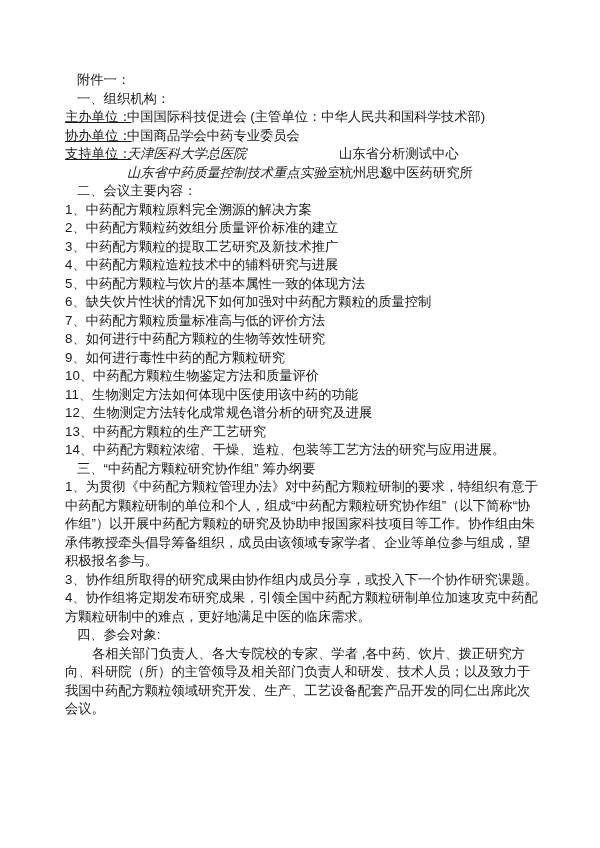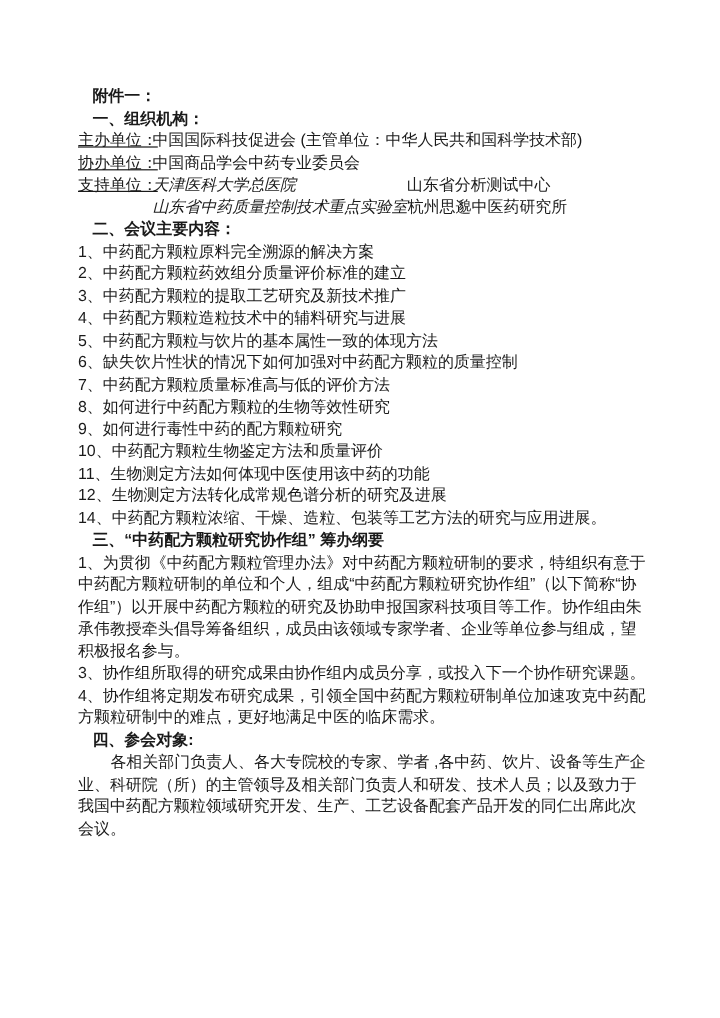--- a/index.html
+++ b/index.html
@@ -5,21 +5,21 @@
   html,body{margin:0;padding:0;}
   body{
     width:600px;height:848px;position:relative;background:#ffffff;
     font-family:"Liberation Sans",sans-serif;color:#1a1a1a;
     overflow:hidden;
   }
   .doc{
     position:absolute;left:65px;top:71px;width:478px;
     font-size:13.3px;line-height:18.5px;
   }
-  .heading{font-weight:bold;padding-left:12px;}
+  .heading{font-weight:normal;padding-left:12px;}
   .line{white-space:nowrap;}
   .org-label{display:inline-block;width:62px;text-decoration:underline;}
   .org-col0{display:inline-block;min-width:212px;white-space:nowrap;font-style:italic;}
   .org-col1{display:inline-block;white-space:nowrap;text-align:right;}
   .agenda-item{white-space:nowrap;}
   .para{margin:0;white-space:normal;}
   .indent-first{text-indent:27px;}
 </style>
 </head>
 <body>
@@ -43,28 +43,29 @@
       <div class="line agenda-item">3、中药配方颗粒的提取工艺研究及新技术推广</div>
       <div class="line agenda-item">4、中药配方颗粒造粒技术中的辅料研究与进展</div>
       <div class="line agenda-item">5、中药配方颗粒与饮片的基本属性一致的体现方法</div>
       <div class="line agenda-item">6、缺失饮片性状的情况下如何加强对中药配方颗粒的质量控制</div>
       <div class="line agenda-item">7、中药配方颗粒质量标准高与低的评价方法</div>
       <div class="line agenda-item">8、如何进行中药配方颗粒的生物等效性研究</div>
       <div class="line agenda-item">9、如何进行毒性中药的配方颗粒研究</div>
       <div class="line agenda-item">10、中药配方颗粒生物鉴定方法和质量评价</div>
       <div class="line agenda-item">11、生物测定方法如何体现中医使用该中药的功能</div>
       <div class="line agenda-item">12、生物测定方法转化成常规色谱分析的研究及进展</div>
+      <div class="line agenda-item">13、中药配方颗粒的生产工艺研究</div>
       <div class="line agenda-item">14、中药配方颗粒浓缩、干燥、造粒、包装等工艺方法的研究与应用进展。</div>
     </div>
 
   <div class="line heading">三、“中药配方颗粒研究协作组” 筹办纲要</div>
   <div>
       <div class="para">1、为贯彻《中药配方颗粒管理办法》对中药配方颗粒研制的要求，特组织有意于中药配方颗粒研制的单位和个人，组成“中药配方颗粒研究协作组”（以下简称“协作组”）以开展中药配方颗粒的研究及协助申报国家科技项目等工作。协作组由朱承伟教授牵头倡导筹备组织，成员由该领域专家学者、企业等单位参与组成，望积极报名参与。</div>
       <div class="para">3、协作组所取得的研究成果由协作组内成员分享，或投入下一个协作研究课题。</div>
       <div class="para">4、协作组将定期发布研究成果，引领全国中药配方颗粒研制单位加速攻克中药配方颗粒研制中的难点，更好地满足中医的临床需求。</div>
     </div>
 
   <div class="line heading">四、参会对象:</div>
   <div>
-      <div class="para indent-first">各相关部门负责人、各大专院校的专家、学者 ,各中药、饮片、设备等生产企业、科研院（所）的主管领导及相关部门负责人和研发、技术人员；以及致力于我国中药配方颗粒领域研究开发、生产、工艺设备配套产品开发的同仁出席此次会议。</div>
+      <div class="para indent-first">各相关部门负责人、各大专院校的专家、学者 ,各中药、饮片、拨正研究方向、科研院（所）的主管领导及相关部门负责人和研发、技术人员；以及致力于我国中药配方颗粒领域研究开发、生产、工艺设备配套产品开发的同仁出席此次会议。</div>
     </div>
 
 </div>
 
 </body></html>

